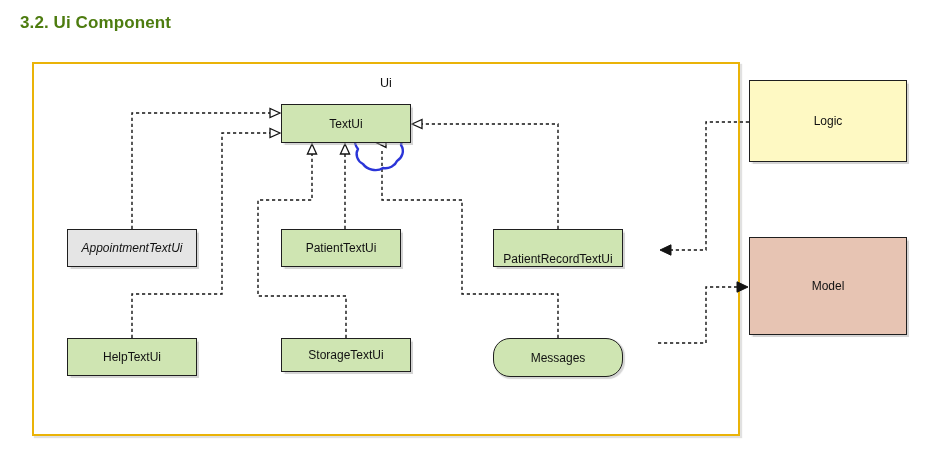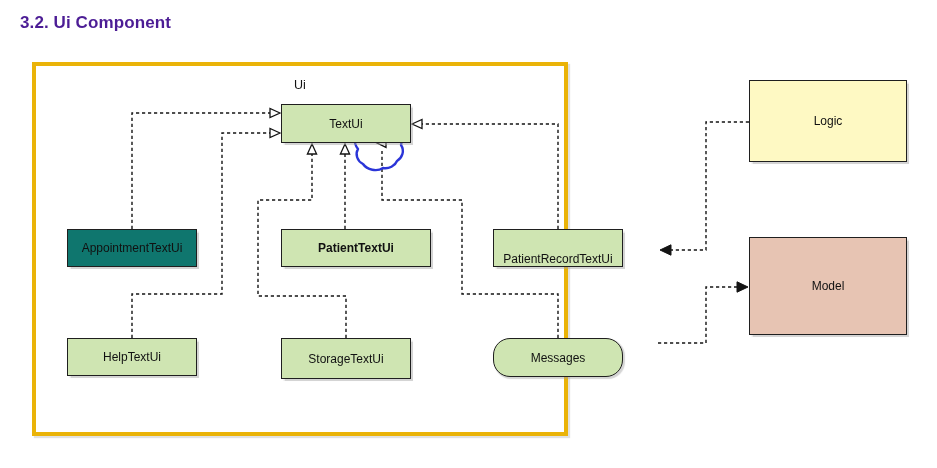--- a/index.html
+++ b/index.html
@@ -17,23 +17,23 @@
     top: 13px;
     margin: 0;
     font-size: 17px;
     font-weight: bold;
     letter-spacing: 0.1px;
   }
   .outer-box {
     position: absolute;
     left: 32px;
     top: 62px;
-    width: 536px;
+    width: 708px;
     height: 374px;
-    border: 4px solid #eab308;
+    border: 2px solid #eab308;
     background: #ffffff;
     box-sizing: border-box;
     box-shadow: 2px 2px 1px rgba(170,170,170,0.35);
     z-index: 1;
   }
   .outer-label {
     position: absolute;
     left: 0;
     right: 0;
     top: 12px;
@@ -78,34 +78,34 @@
     border: 1.6px solid #1f1f1f;
     box-sizing: border-box;
     font-size: 12px;
     color: #111;
     box-shadow: 1.5px 1.5px 1px rgba(160,160,160,0.45);
     z-index: 3;
     text-align: center;
   }
   #n-textui        { left: 281px; top: 104px; width: 130px; height: 39px; }
   #n-appointment   { left: 67px;  top: 229px; width: 130px; height: 38px; }
-  #n-patient       { left: 281px; top: 229px; width: 150px; height: 38px; font-weight: bold; }
+  #n-patient       { left: 281px; top: 229px; width: 120px; height: 38px; }
   #n-patientrecord { left: 493px; top: 229px; width: 130px; height: 38px; align-items: flex-end; }
   #n-help          { left: 67px;  top: 338px; width: 130px; height: 38px; text-align: center; }
-  #n-storage       { left: 281px; top: 338px; width: 130px; height: 41px; }
+  #n-storage       { left: 281px; top: 338px; width: 130px; height: 34px; }
   #n-messages      { left: 493px; top: 338px; width: 130px; height: 39px; }
   #n-logic         { left: 749px; top: 80px;  width: 158px; height: 82px; }
   #n-model         { left: 749px; top: 237px; width: 158px; height: 98px; }
 </style>
 </head>
 <body>
 
 <div class="canvas">
 
-  <h1 class="title" style="color: #4c1d95;">3.2. Ui Component</h1>
+  <h1 class="title" style="color: #4d7c0f;">3.2. Ui Component</h1>
 
   <div class="outer-box">
     <div class="outer-label">Ui</div>
   </div>
 
   <svg class="wires" width="937" height="468" viewBox="0 0 937 468">
 
     <g>
       <polyline points="132,229 132,113 270,113"></polyline>
       <polygon class="hollow" points="280,113 270,108.4 270,117.6"></polygon>
@@ -154,21 +154,21 @@
              C 377,172 367,170 363,164
              C 357,161 355,154 358,149
              C 353,143 354,134 360,130
              C 363,125 371,122 376,125
              C 377,122 379,123 381,125 Z" style="stroke: rgb(43, 53, 216);"></path>
   </svg>
 
   <div class="node" id="n-textui" style="background-color: rgb(207, 229, 178);">
     <span>TextUi</span>
   </div>
-  <div class="node" id="n-appointment" style="background-color: #0f766e;">
+  <div class="node" id="n-appointment" style="background-color: #e5e5e5; font-style: italic;">
     <span>AppointmentTextUi</span>
   </div>
   <div class="node" id="n-patient" style="background-color: rgb(207, 229, 178);">
     <span>PatientTextUi</span>
   </div>
   <div class="node" id="n-patientrecord" style="background-color: rgb(207, 229, 178);">
     <span>PatientRecordTextUi</span>
   </div>
   <div class="node" id="n-help" style="background-color: rgb(207, 229, 178);">
     <span>HelpTextUi</span>

